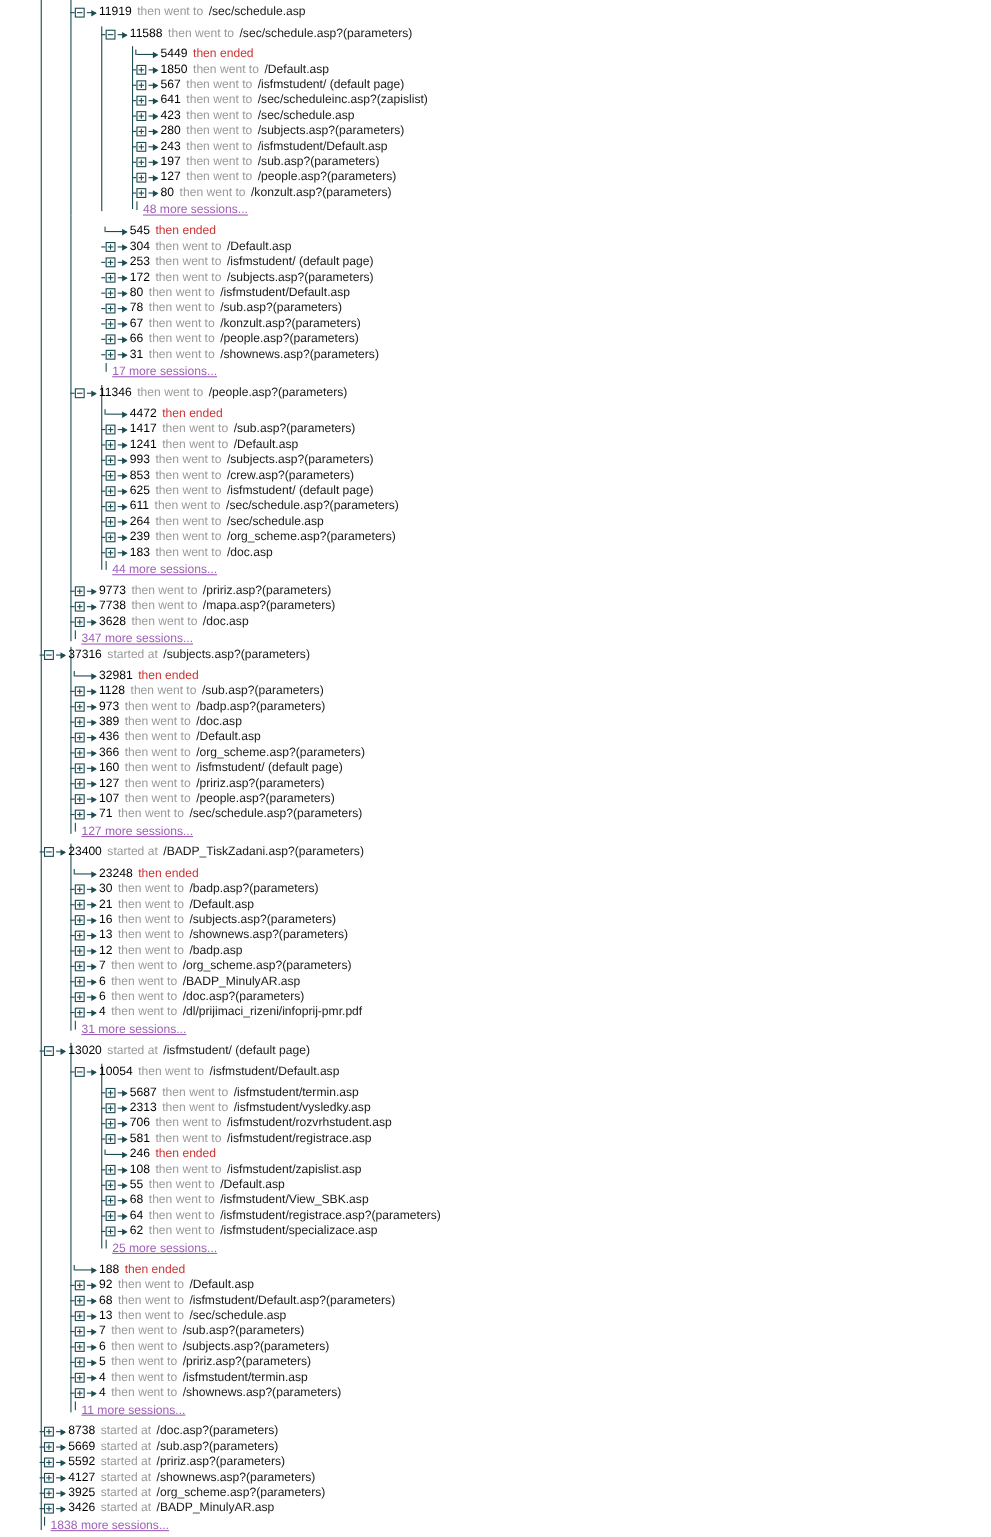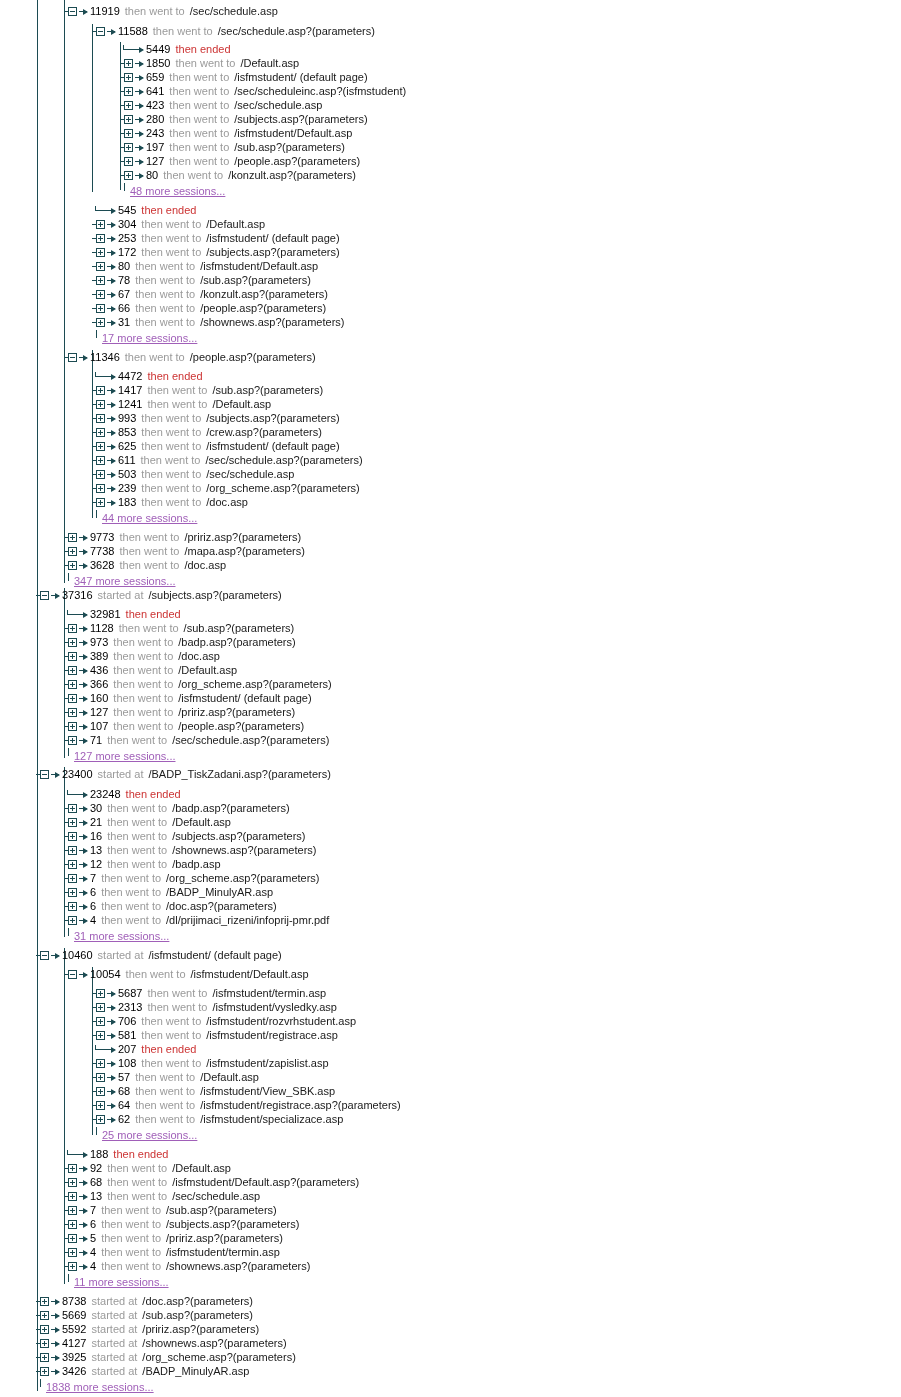--- a/index.html
+++ b/index.html
@@ -215,29 +215,29 @@
           <span class="icon-arrow"></span>
         </span>
         <span class="label"><span class="count">1850</span><span class="verb">then went to</span><span class="page">/Default.asp</span></span>
       </div>
       <div class="row" style="left: 124px; top: 70px;">
         <span class="icons">
           <span class="icon-stub"></span>
           <span class="icon-exp plus"></span>
           <span class="icon-arrow"></span>
         </span>
-        <span class="label"><span class="count">659</span><span class="verb">then went to</span><span class="page">/isfmstudent/ (default page)</span></span>
+        <span class="label"><span class="count">567</span><span class="verb">then went to</span><span class="page">/isfmstudent/ (default page)</span></span>
       </div>
       <div class="row" style="left: 124px; top: 84px;">
         <span class="icons">
           <span class="icon-stub"></span>
           <span class="icon-exp plus"></span>
           <span class="icon-arrow"></span>
         </span>
-        <span class="label"><span class="count">641</span><span class="verb">then went to</span><span class="page">/sec/scheduleinc.asp?(isfmstudent)</span></span>
+        <span class="label"><span class="count">641</span><span class="verb">then went to</span><span class="page">/sec/scheduleinc.asp?(zapislist)</span></span>
       </div>
       <div class="row" style="left: 124px; top: 98px;">
         <span class="icons">
           <span class="icon-stub"></span>
           <span class="icon-exp plus"></span>
           <span class="icon-arrow"></span>
         </span>
         <span class="label"><span class="count">423</span><span class="verb">then went to</span><span class="page">/sec/schedule.asp</span></span>
       </div>
       <div class="row" style="left: 124px; top: 112px;">
@@ -411,21 +411,21 @@
           <span class="icon-arrow"></span>
         </span>
         <span class="label"><span class="count">611</span><span class="verb">then went to</span><span class="page">/sec/schedule.asp?(parameters)</span></span>
       </div>
       <div class="row" style="left: 96px; top: 467px;">
         <span class="icons">
           <span class="icon-stub"></span>
           <span class="icon-exp plus"></span>
           <span class="icon-arrow"></span>
         </span>
-        <span class="label"><span class="count">503</span><span class="verb">then went to</span><span class="page">/sec/schedule.asp</span></span>
+        <span class="label"><span class="count">264</span><span class="verb">then went to</span><span class="page">/sec/schedule.asp</span></span>
       </div>
       <div class="row" style="left: 96px; top: 481px;">
         <span class="icons">
           <span class="icon-stub"></span>
           <span class="icon-exp plus"></span>
           <span class="icon-arrow"></span>
         </span>
         <span class="label"><span class="count">239</span><span class="verb">then went to</span><span class="page">/org_scheme.asp?(parameters)</span></span>
       </div>
       <div class="row" style="left: 96px; top: 495px;">
@@ -631,21 +631,21 @@
           <span class="icon-arrow"></span>
         </span>
         <span class="label"><span class="count">4</span><span class="verb">then went to</span><span class="page">/dl/prijimaci_rizeni/infoprij-pmr.pdf</span></span>
       </div>
       <div class="row" style="left: 40px; top: 948px;">
         <span class="icons">
           <span class="icon-stub"></span>
           <span class="icon-exp"></span>
           <span class="icon-arrow"></span>
         </span>
-        <span class="label"><span class="count">10460</span><span class="verb">started at</span><span class="page">/isfmstudent/ (default page)</span></span>
+        <span class="label"><span class="count">13020</span><span class="verb">started at</span><span class="page">/isfmstudent/ (default page)</span></span>
       </div>
       <div class="row" style="left: 68px; top: 967px;">
         <span class="icons">
           <span class="icon-stub"></span>
           <span class="icon-exp"></span>
           <span class="icon-arrow"></span>
         </span>
         <span class="label"><span class="count">10054</span><span class="verb">then went to</span><span class="page">/isfmstudent/Default.asp</span></span>
       </div>
       <div class="row" style="left: 96px; top: 986px;">
@@ -677,37 +677,37 @@
           <span class="icon-stub"></span>
           <span class="icon-exp plus"></span>
           <span class="icon-arrow"></span>
         </span>
         <span class="label"><span class="count">581</span><span class="verb">then went to</span><span class="page">/isfmstudent/registrace.asp</span></span>
       </div>
       <div class="row" style="left: 96px; top: 1042px;">
         <span class="icons">
           <span class="icon-leafarrow"></span>
         </span>
-        <span class="label"><span class="count">207</span><span class="verb ended">then ended</span></span>
+        <span class="label"><span class="count">246</span><span class="verb ended">then ended</span></span>
       </div>
       <div class="row" style="left: 96px; top: 1056px;">
         <span class="icons">
           <span class="icon-stub"></span>
           <span class="icon-exp plus"></span>
           <span class="icon-arrow"></span>
         </span>
         <span class="label"><span class="count">108</span><span class="verb">then went to</span><span class="page">/isfmstudent/zapislist.asp</span></span>
       </div>
       <div class="row" style="left: 96px; top: 1070px;">
         <span class="icons">
           <span class="icon-stub"></span>
           <span class="icon-exp plus"></span>
           <span class="icon-arrow"></span>
         </span>
-        <span class="label"><span class="count">57</span><span class="verb">then went to</span><span class="page">/Default.asp</span></span>
+        <span class="label"><span class="count">55</span><span class="verb">then went to</span><span class="page">/Default.asp</span></span>
       </div>
       <div class="row" style="left: 96px; top: 1084px;">
         <span class="icons">
           <span class="icon-stub"></span>
           <span class="icon-exp plus"></span>
           <span class="icon-arrow"></span>
         </span>
         <span class="label"><span class="count">68</span><span class="verb">then went to</span><span class="page">/isfmstudent/View_SBK.asp</span></span>
       </div>
       <div class="row" style="left: 96px; top: 1098px;">

